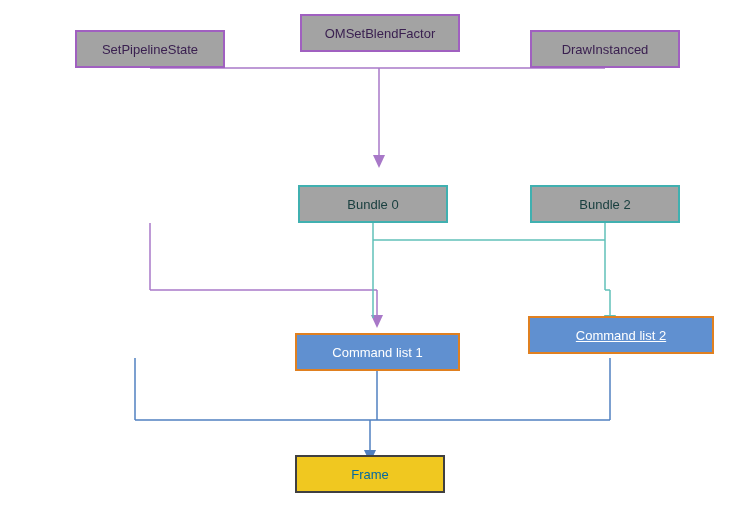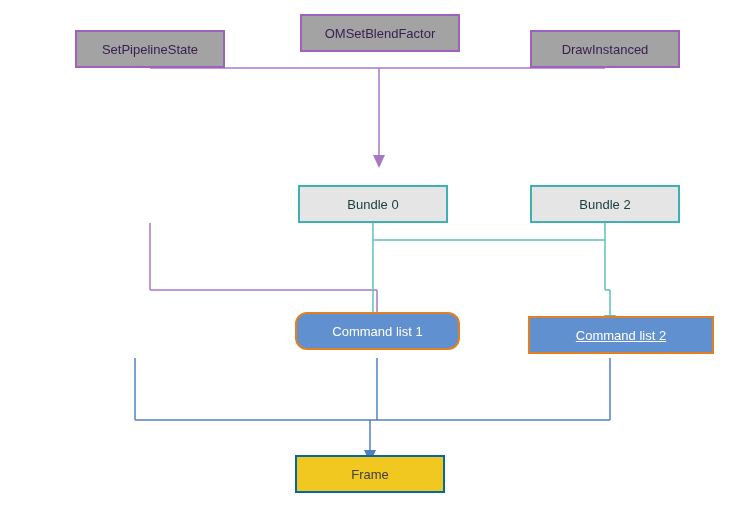--- a/index.html
+++ b/index.html
@@ -24,34 +24,34 @@
       text-align: center;
       font-size: 13px;
       font-weight: 500;
     }
     .node-purple {
       background: #a3a3a3;
       border: 2px solid #a060c0;
       color: #3a2050;
     }
     .node-teal {
-      background: #e5e5e5;
+      background: #a3a3a3;
       border: 2px solid #40b0b0;
       color: #1a4040;
       text-align: center;
     }
     .node-blue {
       background: #6090d0;
       border: 2px solid #e08020;
       color: #ffffff;
     }
     .node-yellow {
       background: #f0c820;
-      border: 2px solid #0369a1;
-      color: #404040;
+      border: 2px solid #404040;
+      color: #0369a1;
     }
     svg.arrows {
       position: absolute;
       top: 0;
       left: 0;
       width: 752px;
       height: 528px;
       pointer-events: none;
     }
   </style>
@@ -109,21 +109,21 @@
 
   <div class="node node-teal" style="left:298px; top:185px; width:150px; height:38px;">
     <span>Bundle 0</span>
   </div>
 
   <div class="node node-teal" style="left:530px; top:185px; width:150px; height:38px;">
     <span>Bundle 2</span>
   </div>
 
 
-  <div class="node node-blue" style="left:295px; top:312px; width:165px; height:38px;border-radius:12px;">
+  <div class="node node-blue" style="left:295px; top:333px; width:165px; height:38px;">
     <span>Command list 1</span>
   </div>
 
   <div class="node node-blue" style="left:528px; top:316px; width:186px; height:38px;text-decoration:underline;">
     <span>Command list 2</span>
   </div>
 
   <div class="node node-yellow" style="left:295px; top:455px; width:150px; height:38px;">
     <span>Frame</span>
   </div>

